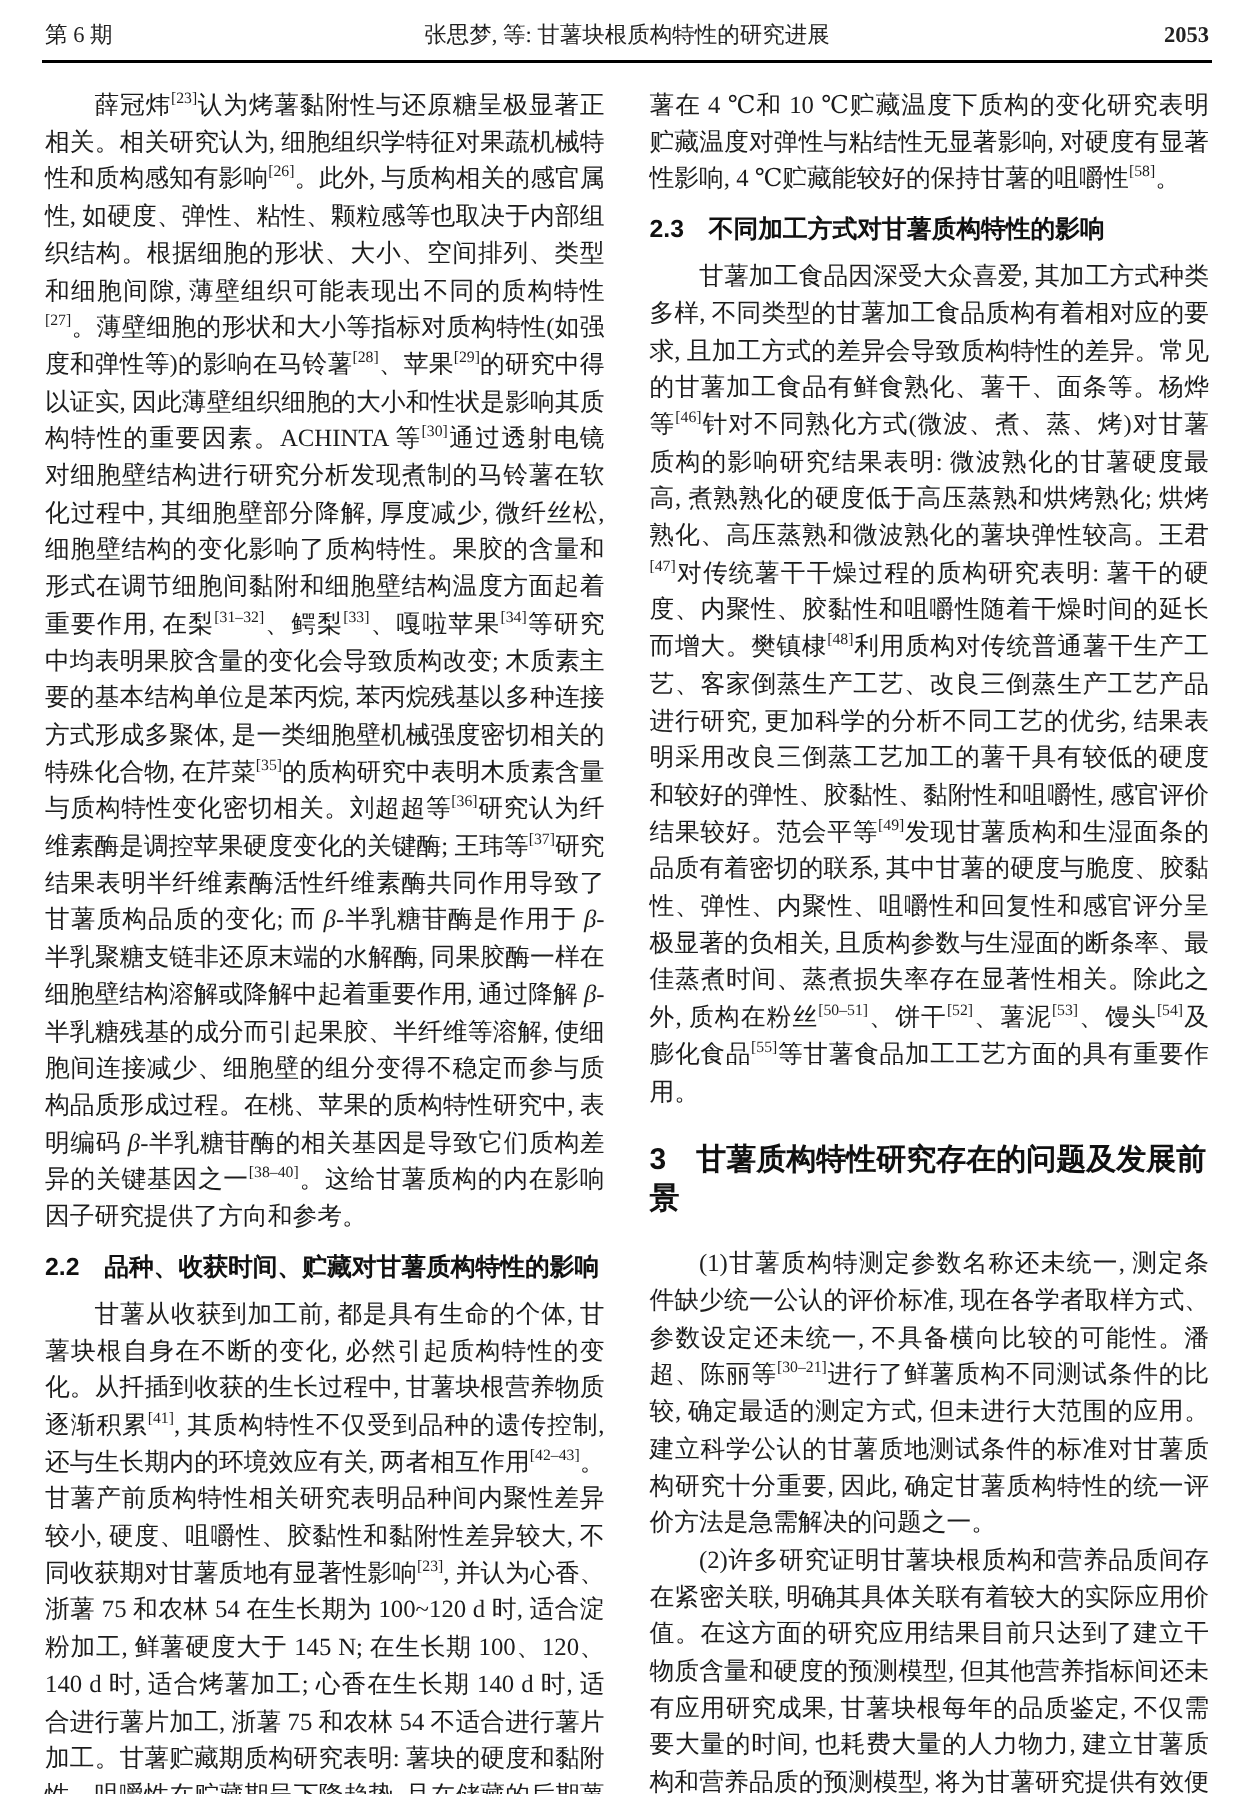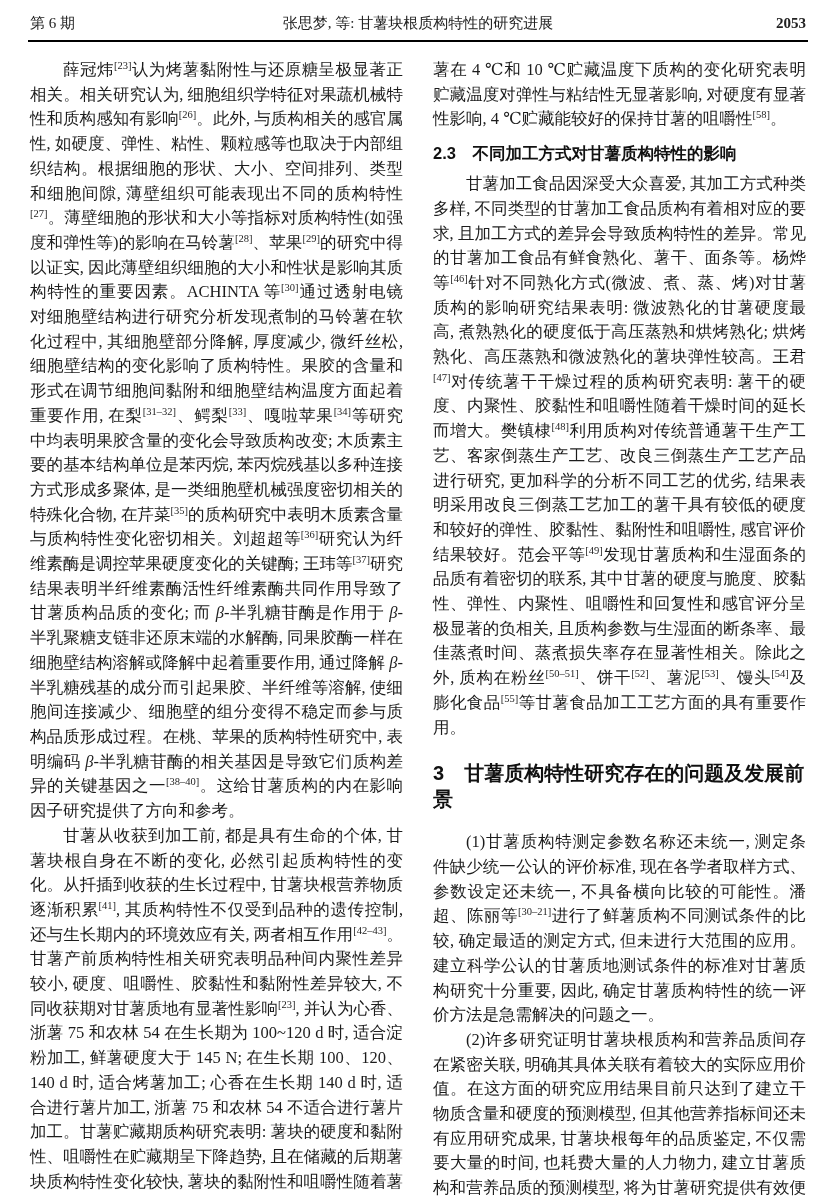--- a/index.html
+++ b/index.html
@@ -73,20 +73,21 @@
 <div class="page">
   <div class="header">
     <span class="h-left">第 6 期</span>
     <span class="h-center">张思梦, 等: 甘薯块根质构特性的研究进展</span>
     <span class="h-right">2053</span>
   </div>
   <div class="rule"></div>
   <div class="columns">
     <div class="col">
         <p class="para indent">薛冠炜<sup class="ref">[23]</sup>认为烤薯黏附性与还原糖呈极显著正相关。相关研究认为, 细胞组织学特征对果蔬机械特性和质构感知有影响<sup class="ref">[26]</sup>。此外, 与质构相关的感官属性, 如硬度、弹性、粘性、颗粒感等也取决于内部组织结构。根据细胞的形状、大小、空间排列、类型和细胞间隙, 薄壁组织可能表现出不同的质构特性<sup class="ref">[27]</sup>。薄壁细胞的形状和大小等指标对质构特性(如强度和弹性等)的影响在马铃薯<sup class="ref">[28]</sup>、苹果<sup class="ref">[29]</sup>的研究中得以证实, 因此薄壁组织细胞的大小和性状是影响其质构特性的重要因素。ACHINTA 等<sup class="ref">[30]</sup>通过透射电镜对细胞壁结构进行研究分析发现煮制的马铃薯在软化过程中, 其细胞壁部分降解, 厚度减少, 微纤丝松, 细胞壁结构的变化影响了质构特性。果胶的含量和形式在调节细胞间黏附和细胞壁结构温度方面起着重要作用, 在梨<sup class="ref">[31–32]</sup>、鳄梨<sup class="ref">[33]</sup>、嘎啦苹果<sup class="ref">[34]</sup>等研究中均表明果胶含量的变化会导致质构改变; 木质素主要的基本结构单位是苯丙烷, 苯丙烷残基以多种连接方式形成多聚体, 是一类细胞壁机械强度密切相关的特殊化合物, 在芹菜<sup class="ref">[35]</sup>的质构研究中表明木质素含量与质构特性变化密切相关。刘超超等<sup class="ref">[36]</sup>研究认为纤维素酶是调控苹果硬度变化的关键酶; 王玮等<sup class="ref">[37]</sup>研究结果表明半纤维素酶活性纤维素酶共同作用导致了甘薯质构品质的变化; 而 <i>β</i>-半乳糖苷酶是作用于 <i>β</i>-半乳聚糖支链非还原末端的水解酶, 同果胶酶一样在细胞壁结构溶解或降解中起着重要作用, 通过降解 <i>β</i>-半乳糖残基的成分而引起果胶、半纤维等溶解, 使细胞间连接减少、细胞壁的组分变得不稳定而参与质构品质形成过程。在桃、苹果的质构特性研究中, 表明编码 <i>β</i>-半乳糖苷酶的相关基因是导致它们质构差异的关键基因之一<sup class="ref">[38–40]</sup>。这给甘薯质构的内在影响因子研究提供了方向和参考。</p>
+        <div class="heading h2"><span class="hnum">2.2</span>品种、收获时间、贮藏对甘薯质构特性的影响</div>
         <p class="para indent">甘薯从收获到加工前, 都是具有生命的个体, 甘薯块根自身在不断的变化, 必然引起质构特性的变化。从扦插到收获的生长过程中, 甘薯块根营养物质逐渐积累<sup class="ref">[41]</sup>, 其质构特性不仅受到品种的遗传控制, 还与生长期内的环境效应有关, 两者相互作用<sup class="ref">[42–43]</sup>。甘薯产前质构特性相关研究表明品种间内聚性差异较小, 硬度、咀嚼性、胶黏性和黏附性差异较大, 不同收获期对甘薯质地有显著性影响<sup class="ref">[23]</sup>, 并认为心香、浙薯 75 和农林 54 在生长期为 100~120 d 时, 适合淀粉加工, 鲜薯硬度大于 145 N; 在生长期 100、120、140 d 时, 适合烤薯加工; 心香在生长期 140 d 时, 适合进行薯片加工, 浙薯 75 和农林 54 不适合进行薯片加工。甘薯贮藏期质构研究表明: 薯块的硬度和黏附性、咀嚼性在贮藏期呈下降趋势, 且在储藏的后期薯块质构特性变化较快, 薯块的黏附性和咀嚼性随着薯块的增大而增加。甘</p>
       </div>
     <div class="col">
         <p class="para">薯在 4 ℃和 10 ℃贮藏温度下质构的变化研究表明贮藏温度对弹性与粘结性无显著影响, 对硬度有显著性影响, 4 ℃贮藏能较好的保持甘薯的咀嚼性<sup class="ref">[58]</sup>。</p>
         <div class="heading h2"><span class="hnum">2.3</span>不同加工方式对甘薯质构特性的影响</div>
         <p class="para indent">甘薯加工食品因深受大众喜爱, 其加工方式种类多样, 不同类型的甘薯加工食品质构有着相对应的要求, 且加工方式的差异会导致质构特性的差异。常见的甘薯加工食品有鲜食熟化、薯干、面条等。杨烨等<sup class="ref">[46]</sup>针对不同熟化方式(微波、煮、蒸、烤)对甘薯质构的影响研究结果表明: 微波熟化的甘薯硬度最高, 煮熟熟化的硬度低于高压蒸熟和烘烤熟化; 烘烤熟化、高压蒸熟和微波熟化的薯块弹性较高。王君<sup class="ref">[47]</sup>对传统薯干干燥过程的质构研究表明: 薯干的硬度、内聚性、胶黏性和咀嚼性随着干燥时间的延长而增大。樊镇棣<sup class="ref">[48]</sup>利用质构对传统普通薯干生产工艺、客家倒蒸生产工艺、改良三倒蒸生产工艺产品进行研究, 更加科学的分析不同工艺的优劣, 结果表明采用改良三倒蒸工艺加工的薯干具有较低的硬度和较好的弹性、胶黏性、黏附性和咀嚼性, 感官评价结果较好。范会平等<sup class="ref">[49]</sup>发现甘薯质构和生湿面条的品质有着密切的联系, 其中甘薯的硬度与脆度、胶黏性、弹性、内聚性、咀嚼性和回复性和感官评分呈极显著的负相关, 且质构参数与生湿面的断条率、最佳蒸煮时间、蒸煮损失率存在显著性相关。除此之外, 质构在粉丝<sup class="ref">[50–51]</sup>、饼干<sup class="ref">[52]</sup>、薯泥<sup class="ref">[53]</sup>、馒头<sup class="ref">[54]</sup>及膨化食品<sup class="ref">[55]</sup>等甘薯食品加工工艺方面的具有重要作用。</p>
         <div class="heading h1"><span class="hnum">3</span>甘薯质构特性研究存在的问题及发展前景</div>
         <p class="para indent">(1)甘薯质构特测定参数名称还未统一, 测定条件缺少统一公认的评价标准, 现在各学者取样方式、参数设定还未统一, 不具备横向比较的可能性。潘超、陈丽等<sup class="ref">[30–21]</sup>进行了鲜薯质构不同测试条件的比较, 确定最适的测定方式, 但未进行大范围的应用。建立科学公认的甘薯质地测试条件的标准对甘薯质构研究十分重要, 因此, 确定甘薯质构特性的统一评价方法是急需解决的问题之一。</p>
         <p class="para indent">(2)许多研究证明甘薯块根质构和营养品质间存在紧密关联, 明确其具体关联有着较大的实际应用价值。在这方面的研究应用结果目前只达到了建立干物质含量和硬度的预测模型, 但其他营养指标间还未有应用研究成果, 甘薯块根每年的品质鉴定, 不仅需要大量的时间, 也耗费大量的人力物力, 建立甘薯质构和营养品质的预测模型, 将为甘薯研究提供有效便利的手段。例如 YOON 等研究表明甘薯块根质构品质特性与淀粉含量显著相关且质构参数</p>
       </div>

